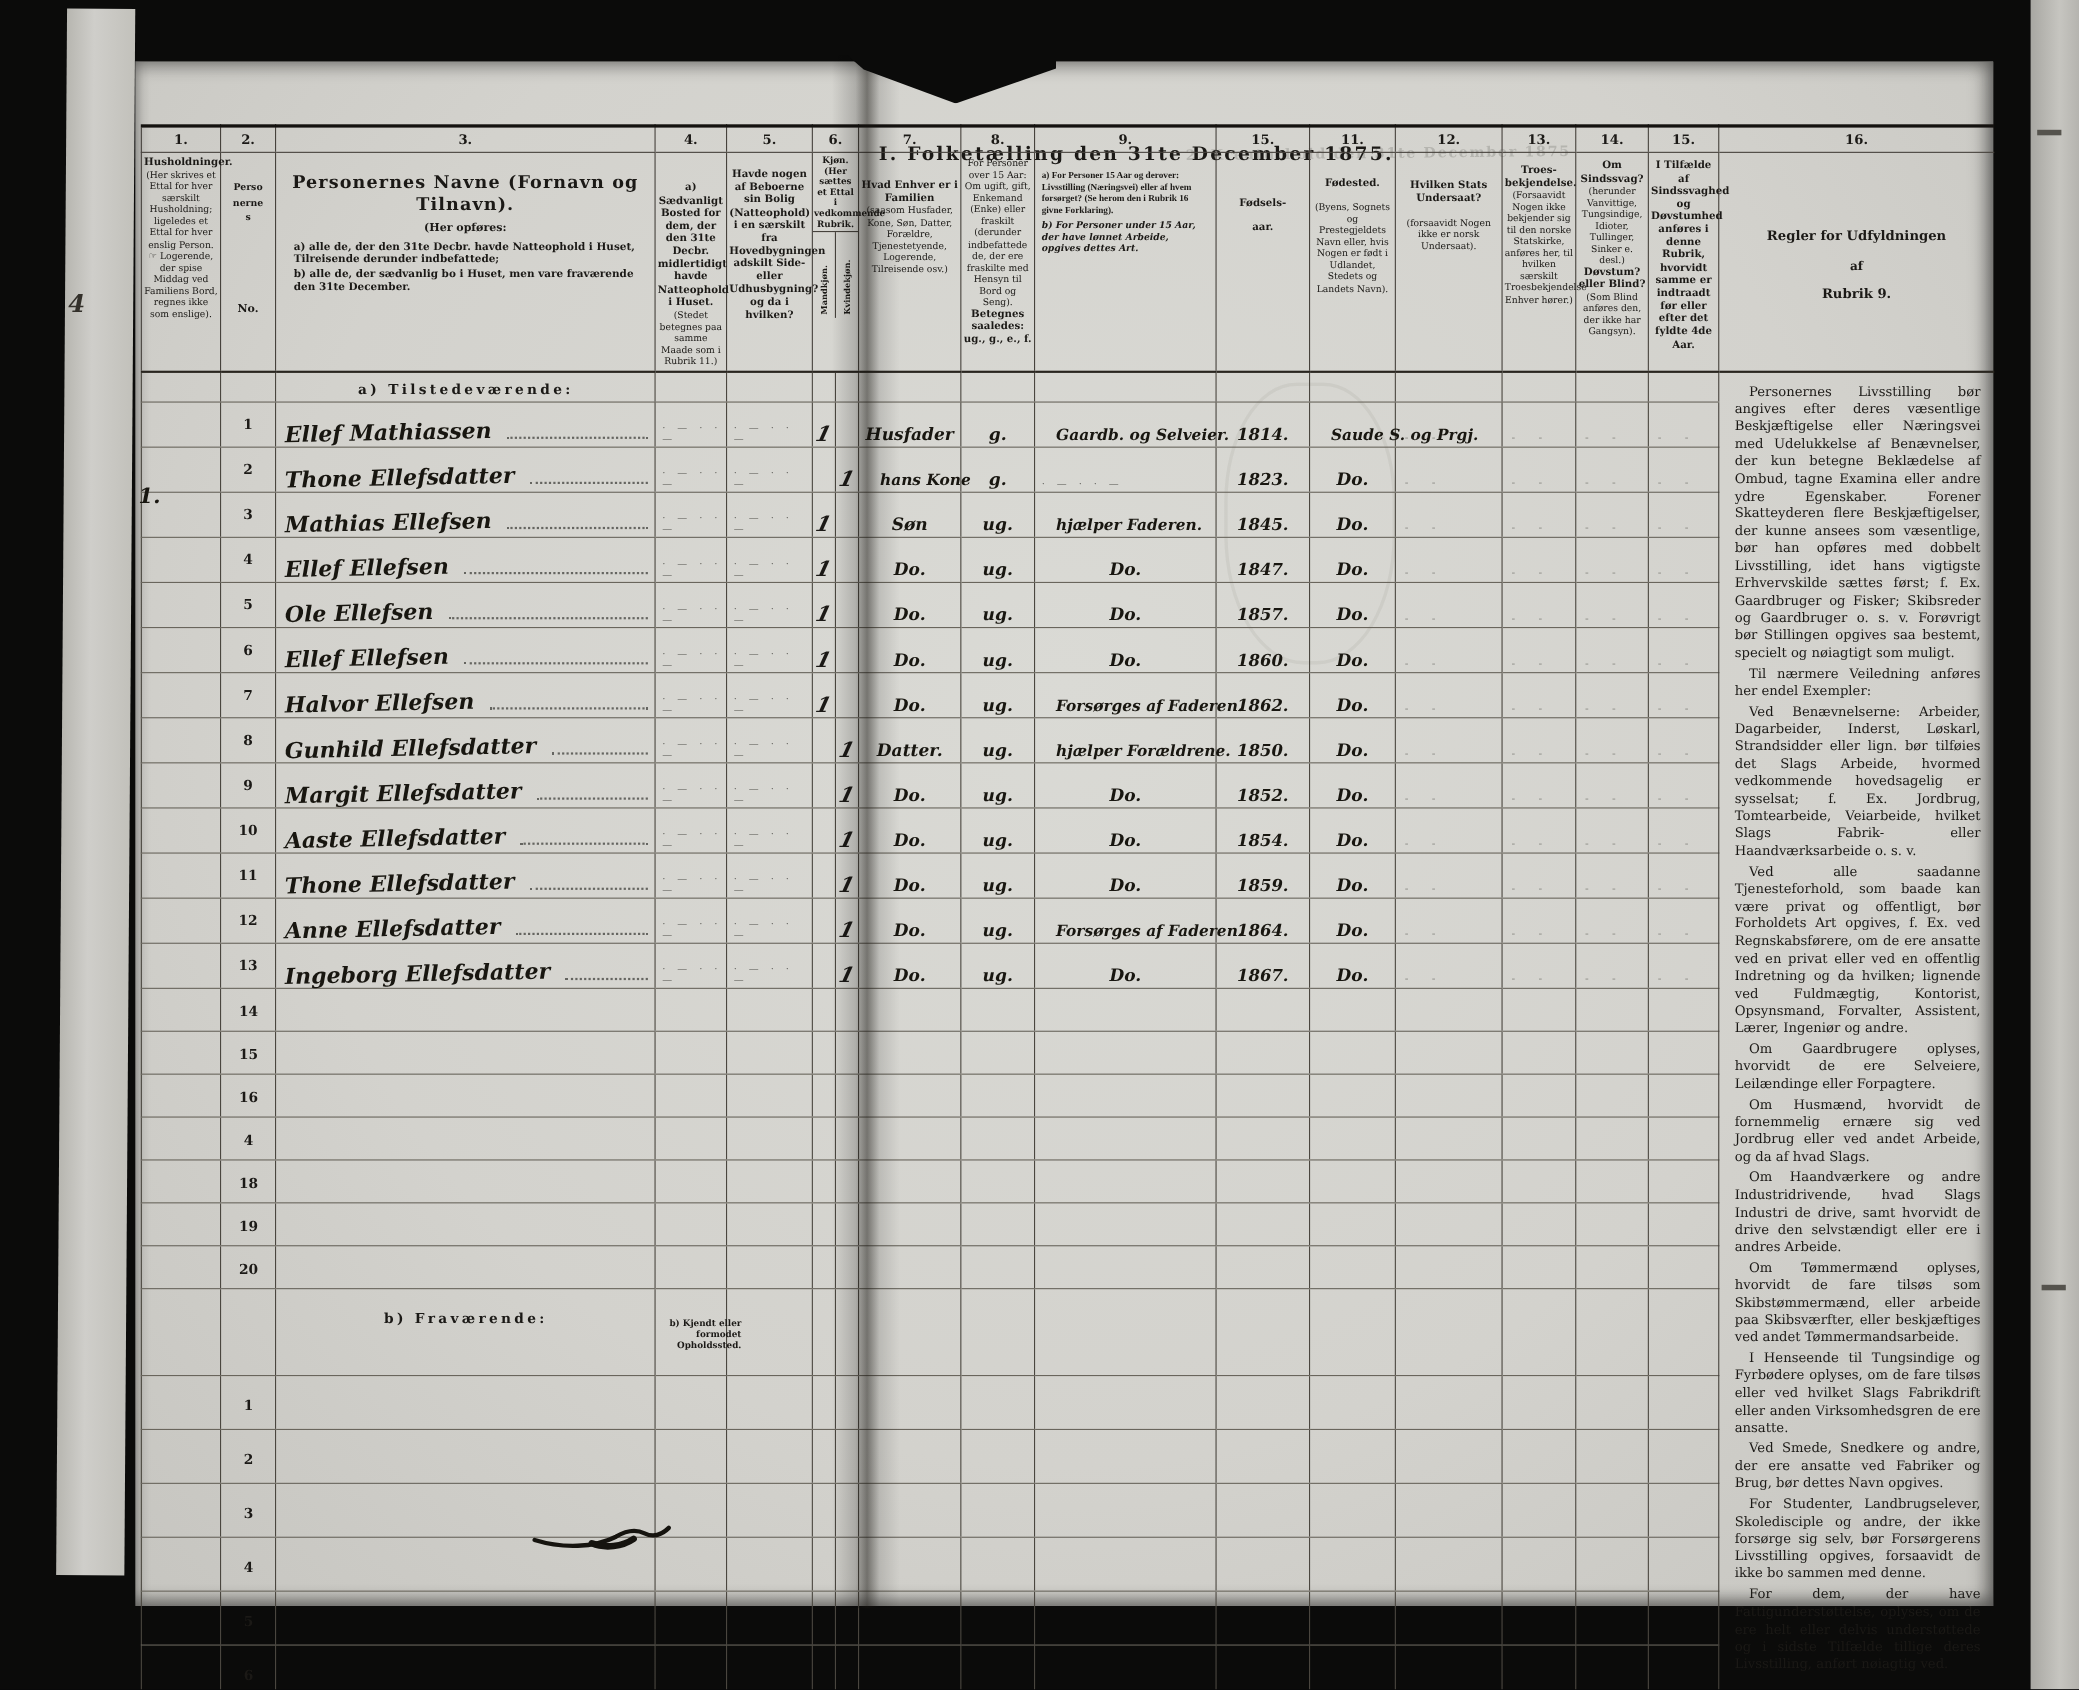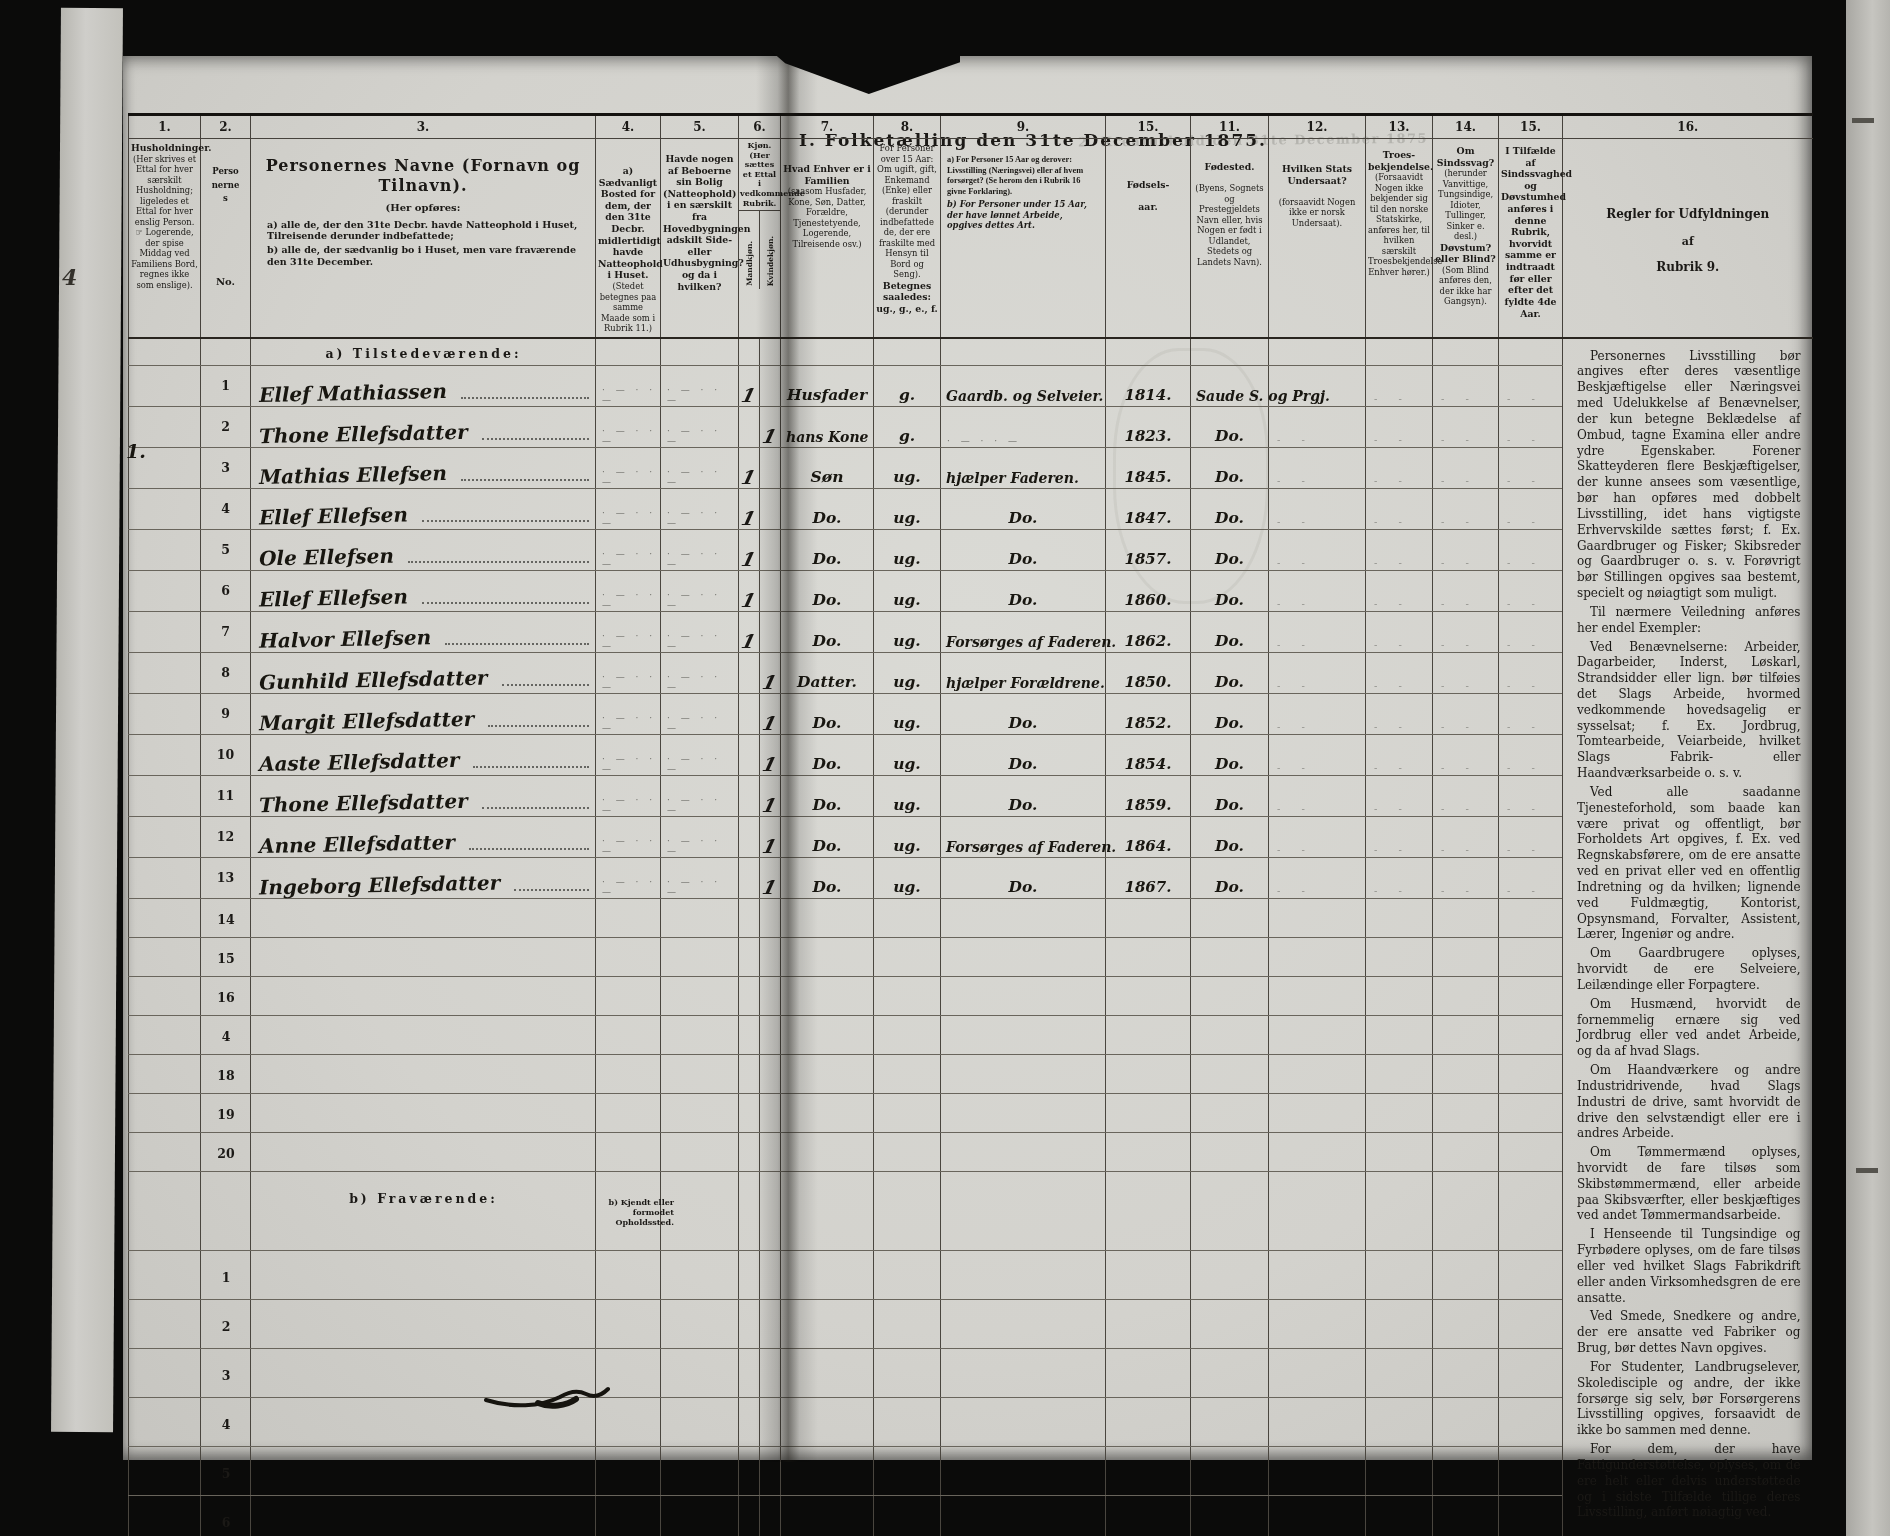--- a/index.html
+++ b/index.html
@@ -52,21 +52,21 @@
   .sb .seclbl{padding-bottom:44px;}
   .sbnote{display:inline-block;width:78px;margin-left:0;font-size:8px;font-weight:bold;text-align:right;vertical-align:top;padding-top:6px;line-height:1.25;}
   .rn{font-size:12.5px;font-weight:bold;text-align:center;vertical-align:middle;}
   .rn2{display:inline-block;margin-left:72px;width:50px;text-align:center;font-size:12.5px;font-weight:bold;vertical-align:middle;padding-bottom:10px;}
   .ab .rn2{padding-bottom:14px;}
   .hw{font-style:italic;font-weight:bold;font-family:"DejaVu Serif",serif;color:#181610;}
   .nwrap{display:flex;align-items:flex-end;padding-left:8px;}
   .nm{font-size:20px;line-height:1;transform:rotate(-1.2deg);white-space:nowrap;padding-bottom:3px;}
   .lead{flex:1;border-bottom:2px dotted rgba(10,10,5,.55);margin:0 6px 7px 14px;min-width:20px;}
   td.hv{font-style:italic;font-weight:bold;font-size:15.5px;text-align:center;padding-bottom:2px;color:#181610;}
-  td.hv.lft{text-align:left;padding-left:5px;font-size:14px;white-space:nowrap;}
+  td.hv.lft{text-align:left;padding-left:19px;font-size:14px;white-space:nowrap;}
   td.tal{font-style:italic;font-weight:bold;font-size:19px;text-align:center;transform:none;}
   td.tal span{display:inline-block;transform:skewX(-14deg);}
   td.yr{font-size:15px;}
   td.dit{position:relative;}
   td.dit::after{content:"· — · · —";position:absolute;left:6px;bottom:1px;font-size:9px;letter-spacing:4px;color:rgba(15,15,10,.55);}
   td.tk{position:relative;}
   td.tk::after{content:"‐ ‐";position:absolute;left:8px;bottom:2px;font-size:10px;letter-spacing:9px;color:rgba(15,15,10,.4);}
   .sp{background-repeat:no-repeat;background-size:1px 100%,1px 100%,1px 100%,1px 100%,1px 100%,1px 100%,1px 100%,1px 100%,1px 100%,1px 100%,1px 100%,1px 100%,1px 100%,1px 100%,1px 100%;
     background-image:linear-gradient(#4a463f,#4a463f),linear-gradient(#4a463f,#4a463f),linear-gradient(#4a463f,#4a463f),linear-gradient(#4a463f,#4a463f),linear-gradient(#4a463f,#4a463f),linear-gradient(#4a463f,#4a463f),linear-gradient(#4a463f,#4a463f),linear-gradient(#4a463f,#4a463f),linear-gradient(#4a463f,#4a463f),linear-gradient(#4a463f,#4a463f),linear-gradient(#4a463f,#4a463f),linear-gradient(#4a463f,#4a463f),linear-gradient(#4a463f,#4a463f),linear-gradient(#4a463f,#4a463f),linear-gradient(#4a463f,#4a463f);
     background-position:71px 0,121px 0,466px 0,531px 0,609px 0,630px 0,651px 0,744px 0,811px 0,976px 0,1061px 0,1139px 0,1236px 0,1303px 0,1369px 0;}

